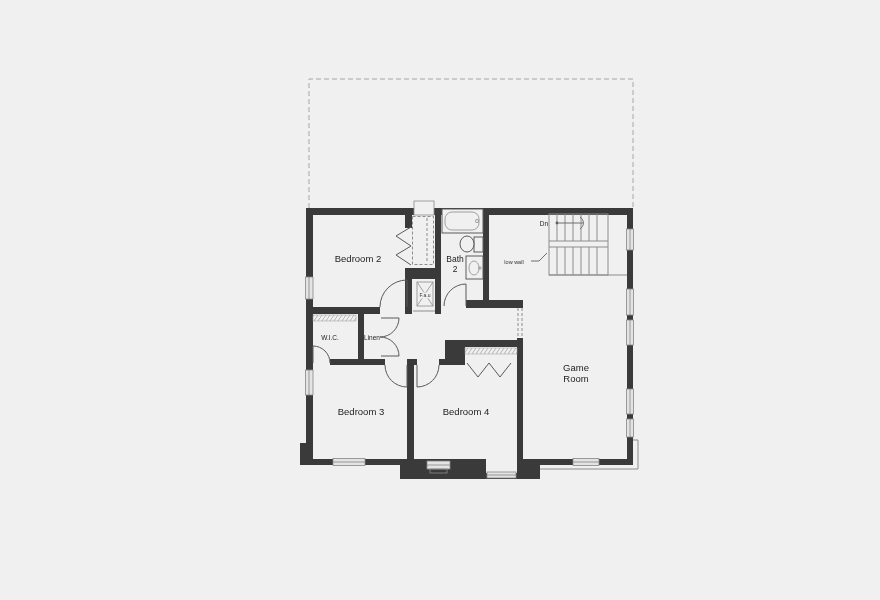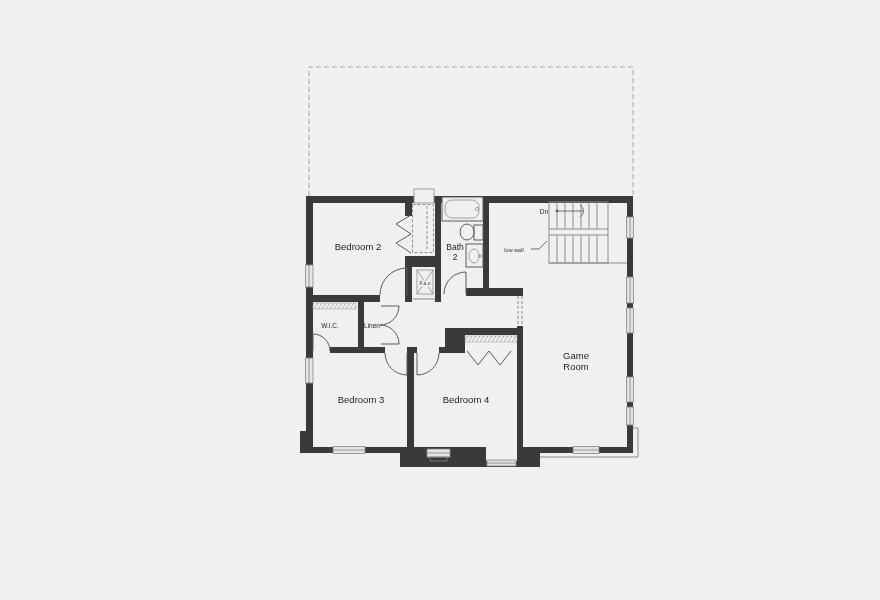--- a/index.html
+++ b/index.html
@@ -2,21 +2,21 @@
 <html><head>
 <meta charset="utf-8">
 <style>
   html,body{margin:0;padding:0;}
   body{
     width:880px;height:600px;
     background:#f0f0f0;
     font-family:"Liberation Sans", sans-serif;
     overflow:hidden;
   }
-  #stage{position:relative;width:880px;height:476px;}
+  #stage{position:relative;width:880px;height:476px;margin-top:12px;}
   svg{position:absolute;left:0;top:0;}
   .wall{fill:#3a3a3a;stroke:none;}
   .thin{stroke:#8c8c8c;stroke-width:1;fill:none;}
   .thin2{stroke:#6e6e6e;stroke-width:1;fill:none;}
   .door{stroke:#5a5a5a;stroke-width:1;fill:none;}
   .dash{stroke:#a6a6a6;stroke-width:1;fill:none;stroke-dasharray:5 3;}
   .dash2{stroke:#8c8c8c;stroke-width:1;fill:none;stroke-dasharray:3 2;}
   .win{fill:#e3e3e3;stroke:#878787;stroke-width:0.8;}
   .winline{stroke:#878787;stroke-width:0.8;fill:none;}
   .fix{stroke:#5a5a5a;stroke-width:1;fill:#f0f0f0;}

